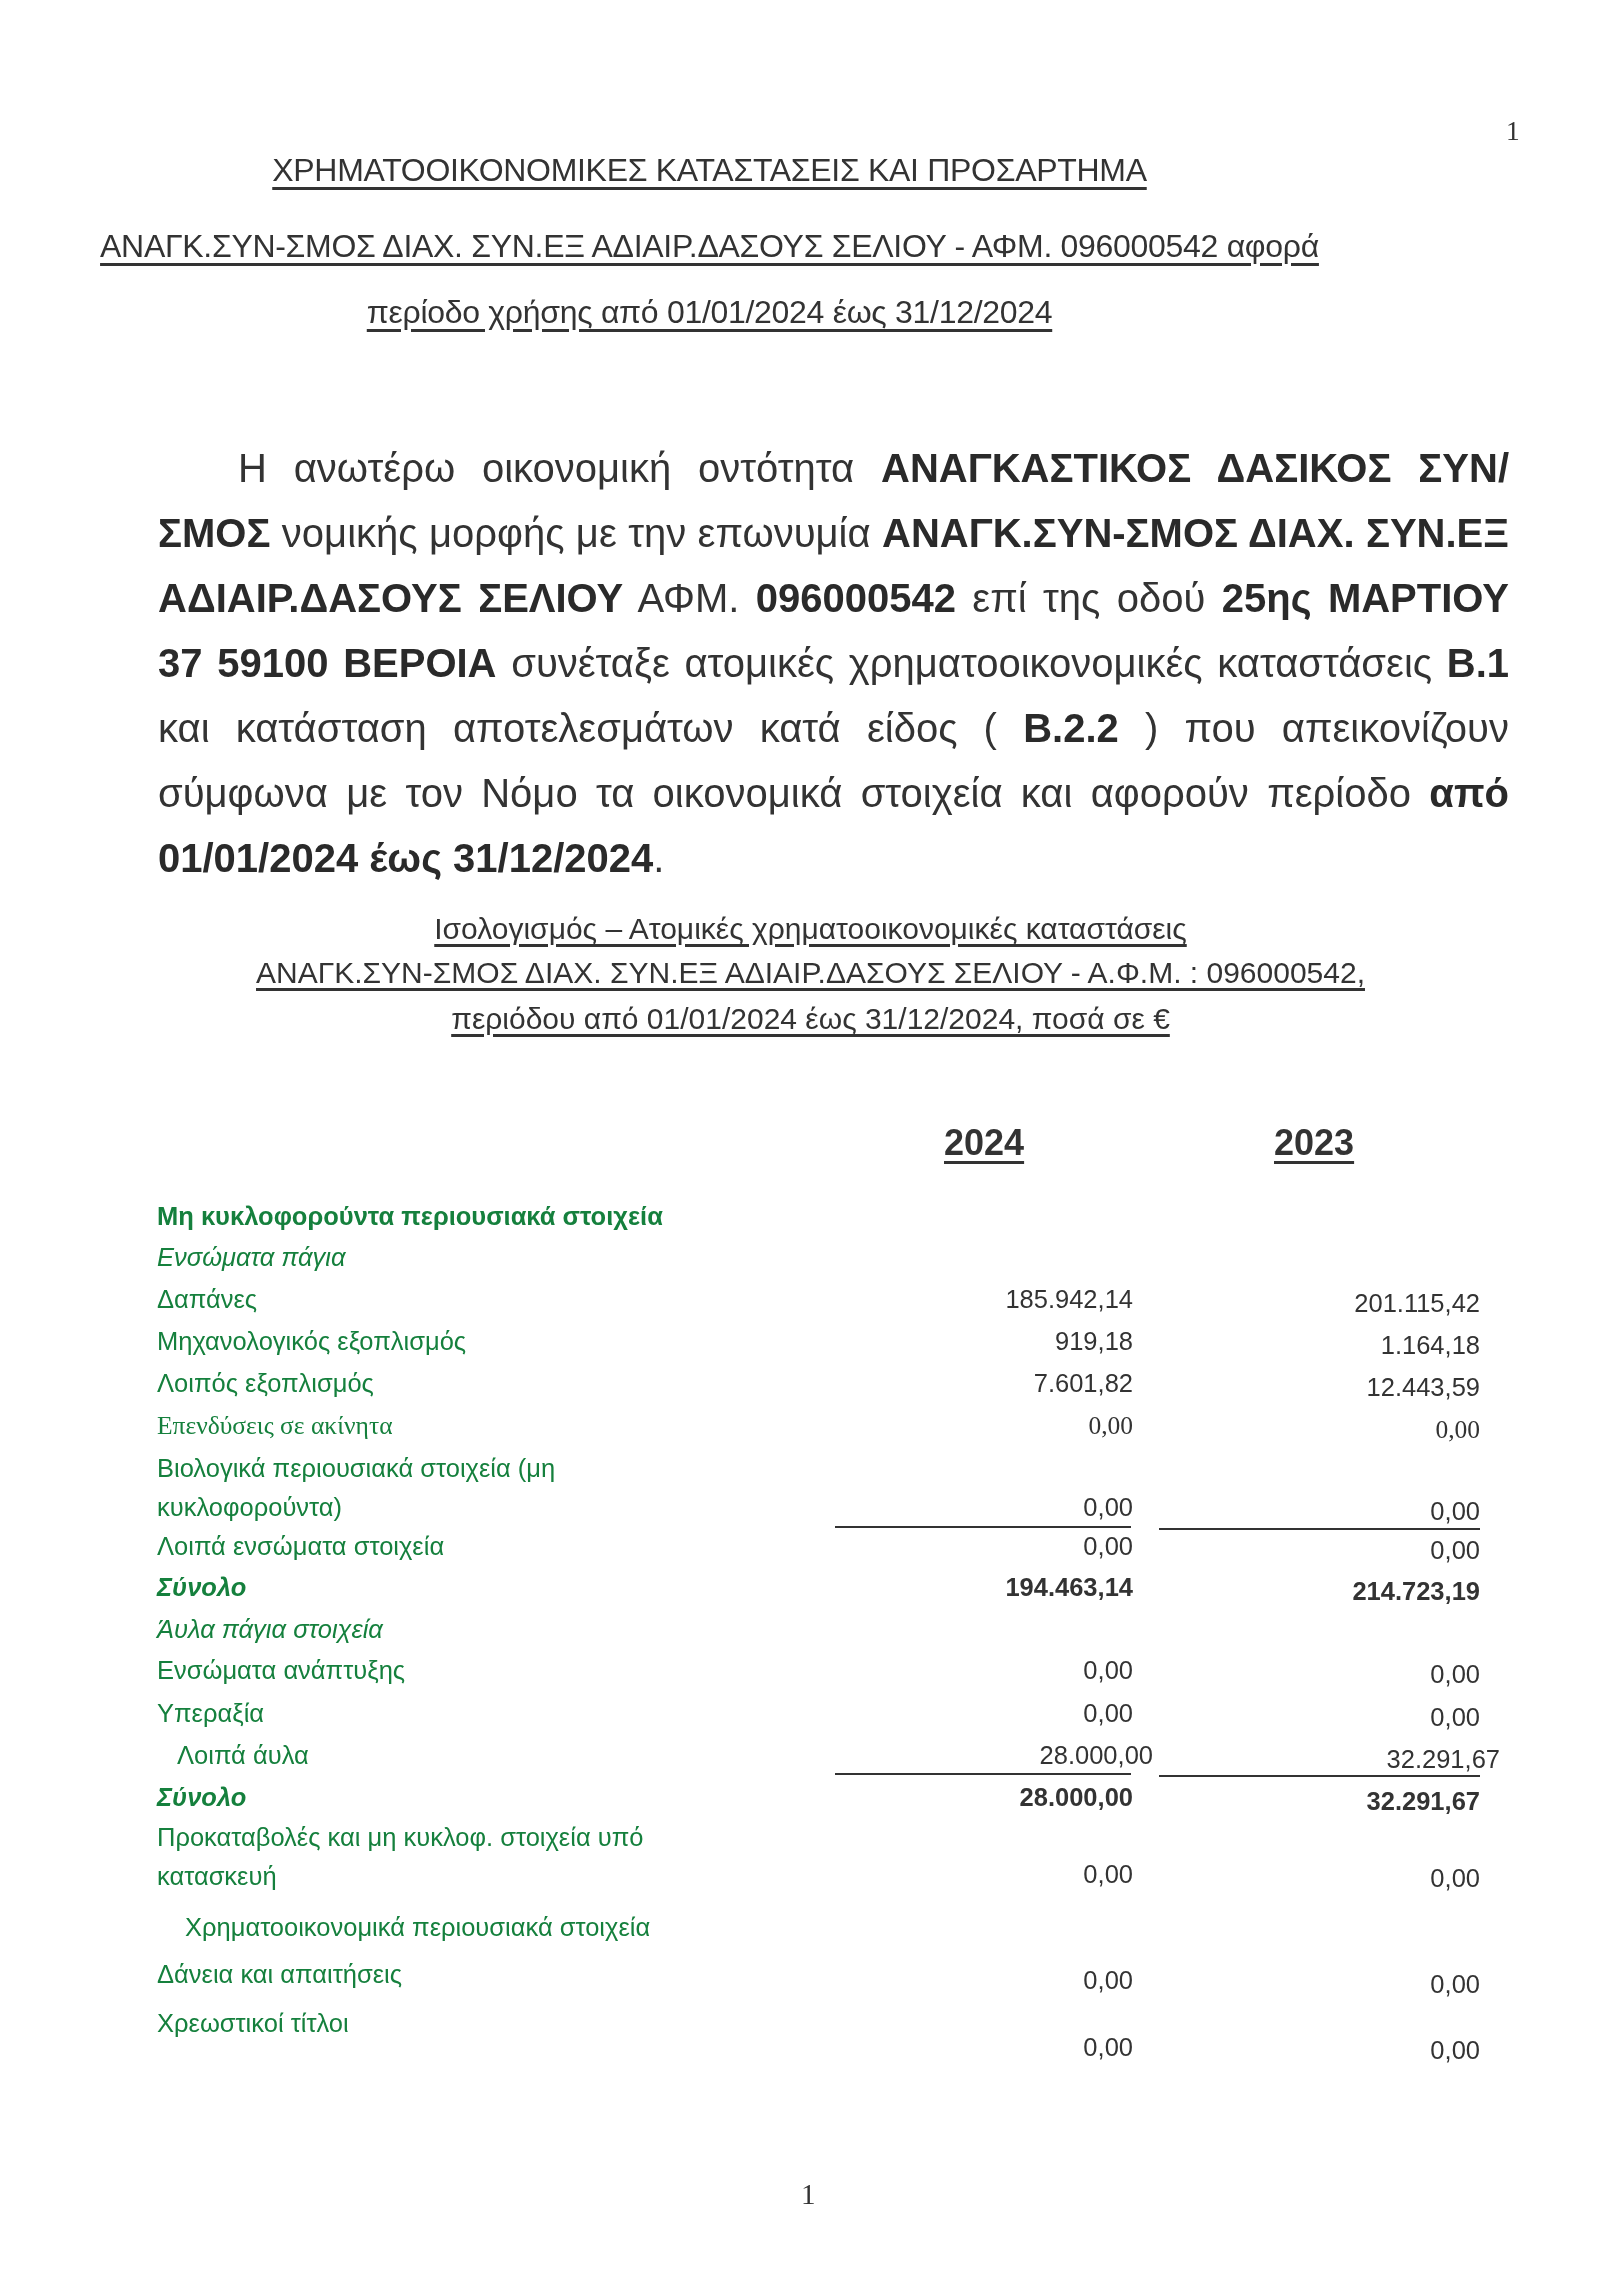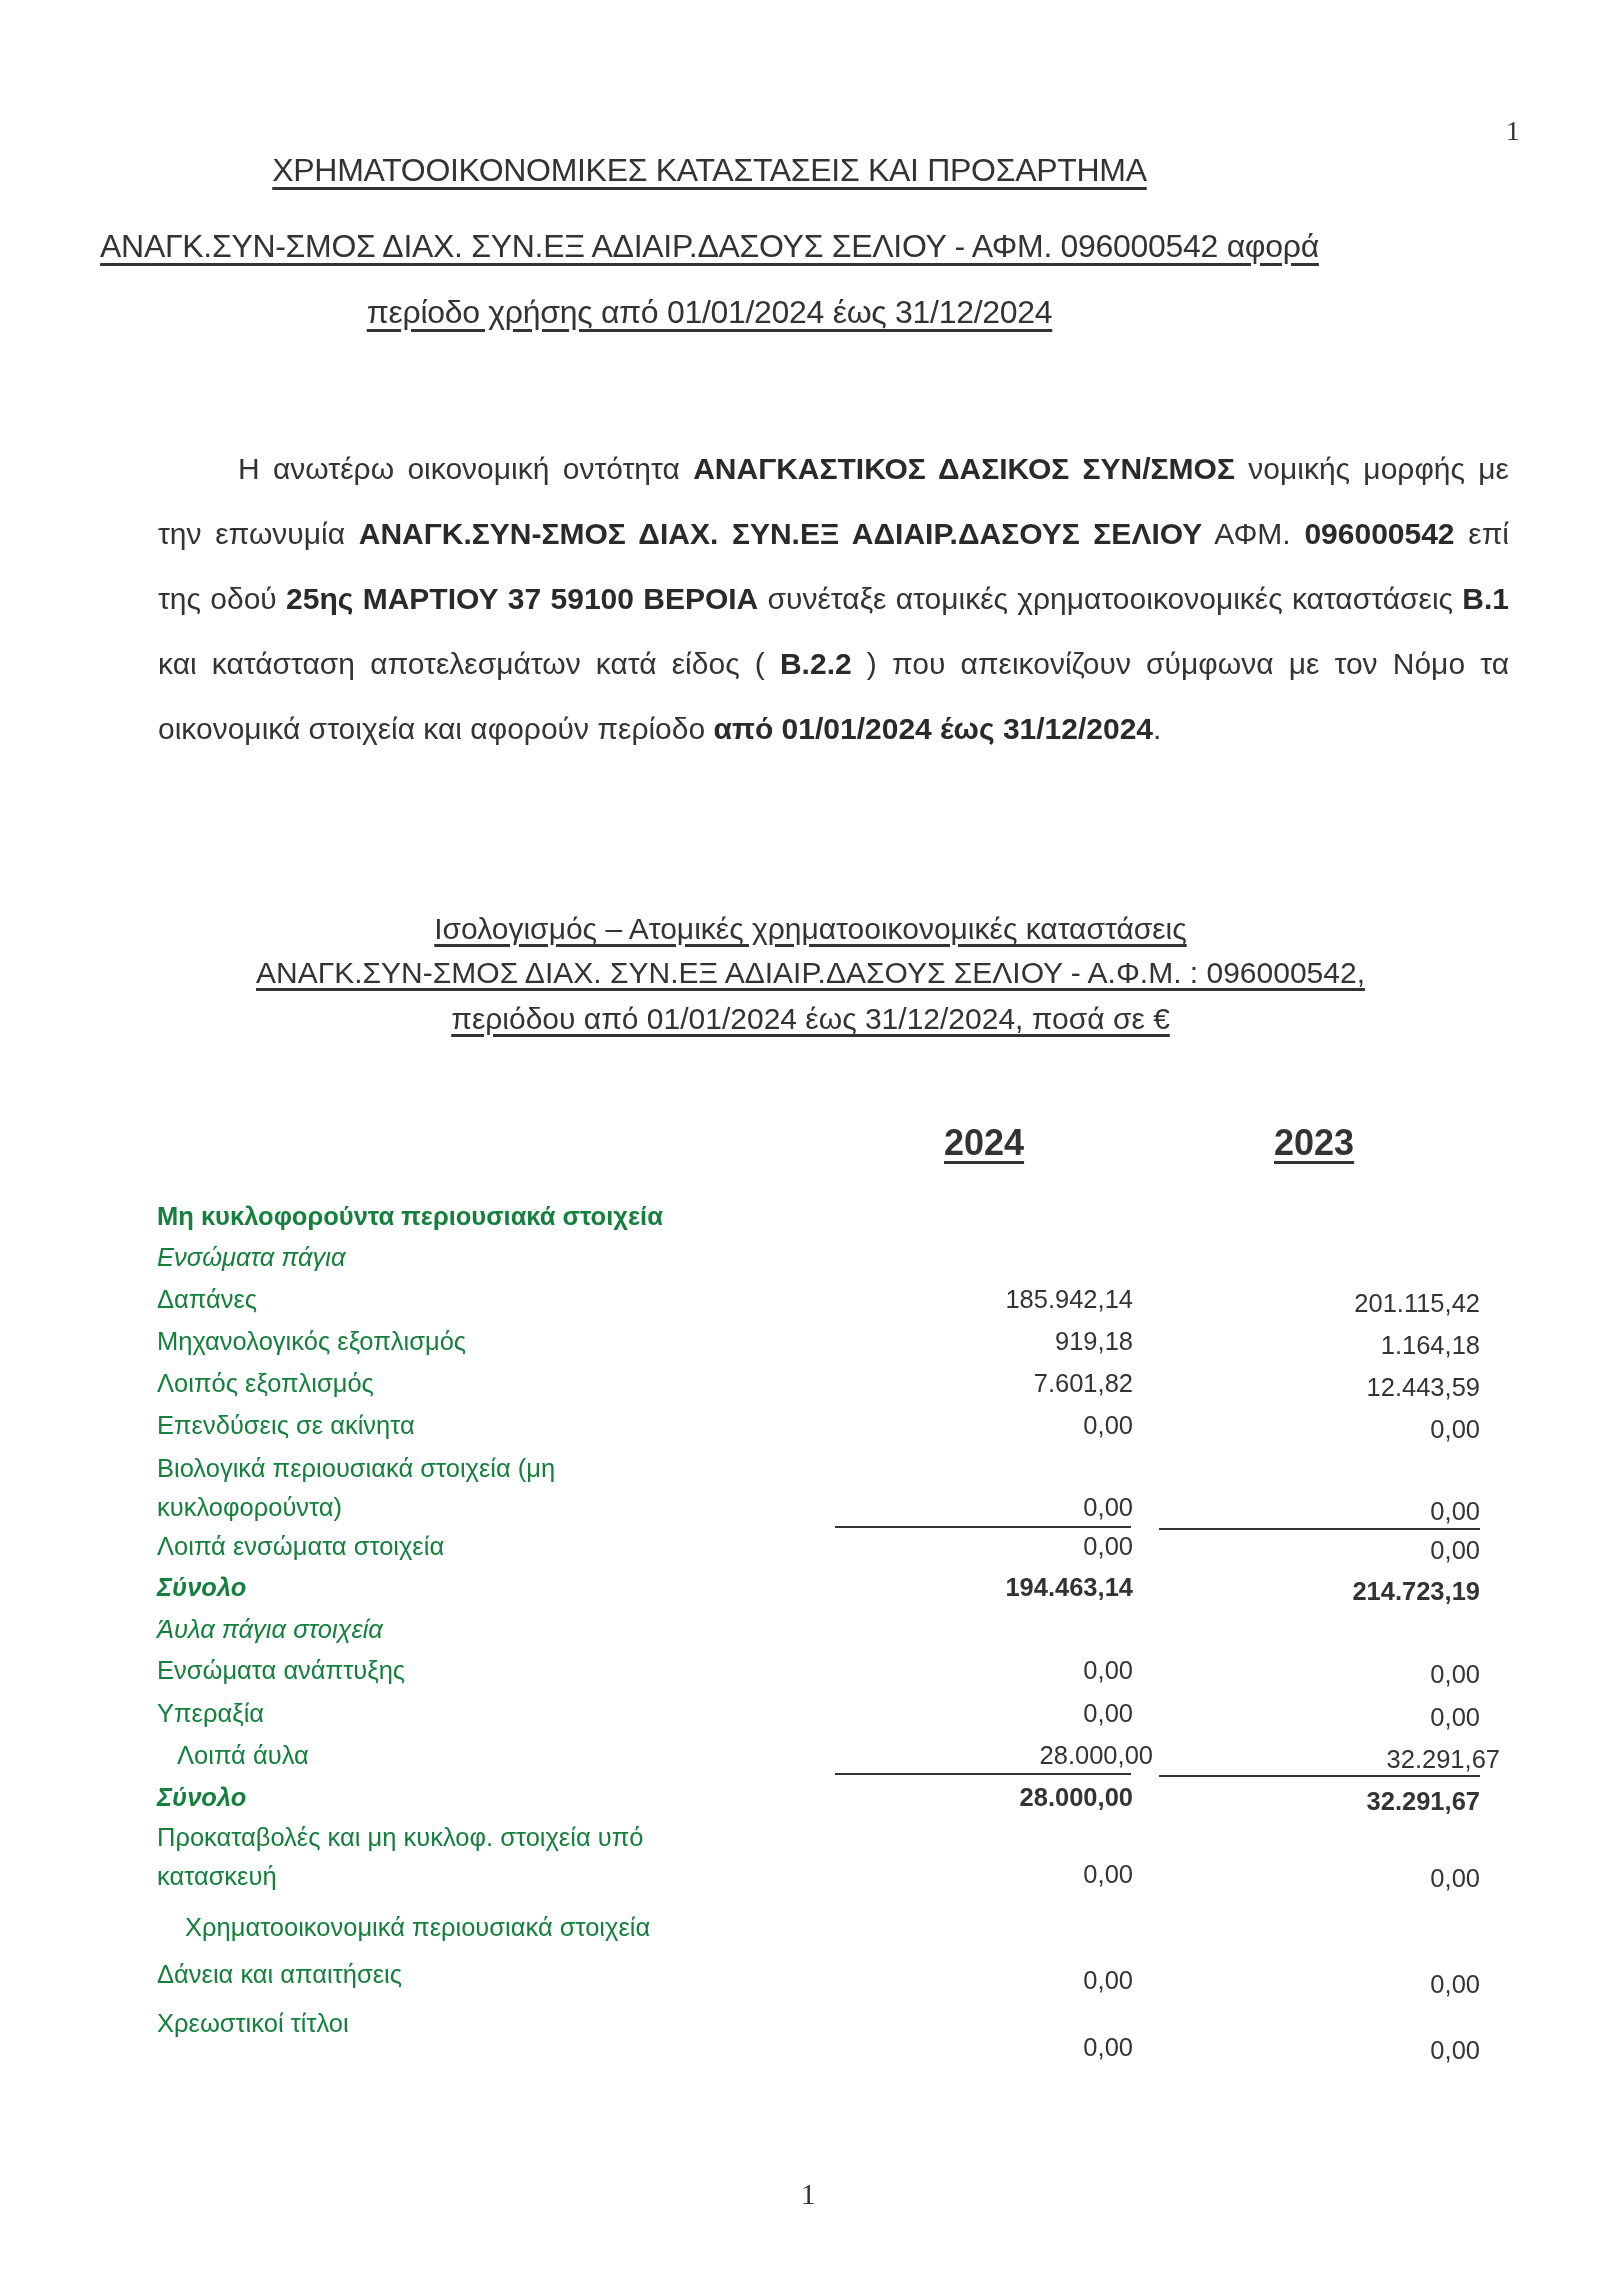--- a/index.html
+++ b/index.html
@@ -5,21 +5,21 @@
   html, body { margin:0; padding:0; background:#ffffff; }
   body { width:1621px; height:2293px; position:relative; overflow:hidden;
          font-family:"Liberation Sans", sans-serif; color:#2a2a2a; }
   .page-num-top { position:absolute; left:1506px; top:116px; font-family:"Liberation Serif", serif; font-size:27.4px; color:#333; }
   .page-num-bottom { position:absolute; left:801px; top:2178px; font-family:"Liberation Serif", serif; font-size:29px; color:#333; }
   .title-block { position:absolute; left:0; width:1419px; text-align:center; }
   .t1 { top:152px; }
   .t2 { top:228px; }
   .t3 { top:294px; }
   .title-line { font-size:32px; text-decoration:underline; text-underline-offset:5.9px; letter-spacing:-0.3px; color:#333; }
-  .intro { position:absolute; left:158px; top:436px; width:1351px; font-size:30px; line-height:65px; text-align:justify; color:#333; }
+  .intro { position:absolute; left:158px; top:436px; width:1351px; font-size:40px; line-height:65px; text-align:justify; color:#333; }
   .intro .indent { display:inline-block; width:80px; }
   b { font-weight:bold; color:#2a2a2a; }
   .bs-title { position:absolute; left:0; width:1621px; text-align:center; font-size:30px; text-decoration:underline; text-underline-offset:4.9px; color:#333; }
   .bs1 { top:912px; } .bs2 { top:956px; } .bs3 { top:1002px; }
   .year { position:absolute; top:1122px; font-size:36px; font-weight:bold; text-decoration:underline; text-underline-offset:5.9px; color:#333; }
   .y2024 { left:944px; } .y2023 { left:1274px; }
   .row { position:absolute; left:157px; width:1323px; height:43px; }
   .row .label { position:absolute; left:0; font-size:25.5px; color:#15803d; }
   .row .v1 { position:absolute; right:347px; font-size:25.5px; color:#333; text-align:right; }
   .row .v2 { position:absolute; right:0; font-size:25.5px; color:#333; text-align:right; }
@@ -72,21 +72,21 @@
     <div class="row" style="top: 1327px;">
       <div class="label normal">Μηχανολογικός εξοπλισμός</div>
       <div class="v1" style="top: 0px;">919,18</div>
       <div class="v2" style="top: 3.9px;">1.164,18</div>
     </div>
     <div class="row" style="top: 1369px;">
       <div class="label normal">Λοιπός εξοπλισμός</div>
       <div class="v1" style="top: 0px;">7.601,82</div>
       <div class="v2" style="top: 3.9px;">12.443,59</div>
     </div>
-    <div class="row" style="top: 1411px;">
+    <div class="row" style="top: 1411px; font-family: Liberation Serif, serif;">
       <div class="label normal">Επενδύσεις σε ακίνητα</div>
       <div class="v1" style="top: 0px;">0,00</div>
       <div class="v2" style="top: 3.9px;">0,00</div>
     </div>
     <div class="row" style="top: 1454px;">
       <div class="label normal">Βιολογικά περιουσιακά στοιχεία (μη</div>
       <div class="label normal" style="top: 39px;">κυκλοφορούντα)</div>
       <div class="v1" style="top: 39px;">0,00</div>
       <div class="v2" style="top: 43px;">0,00</div>
     </div>

